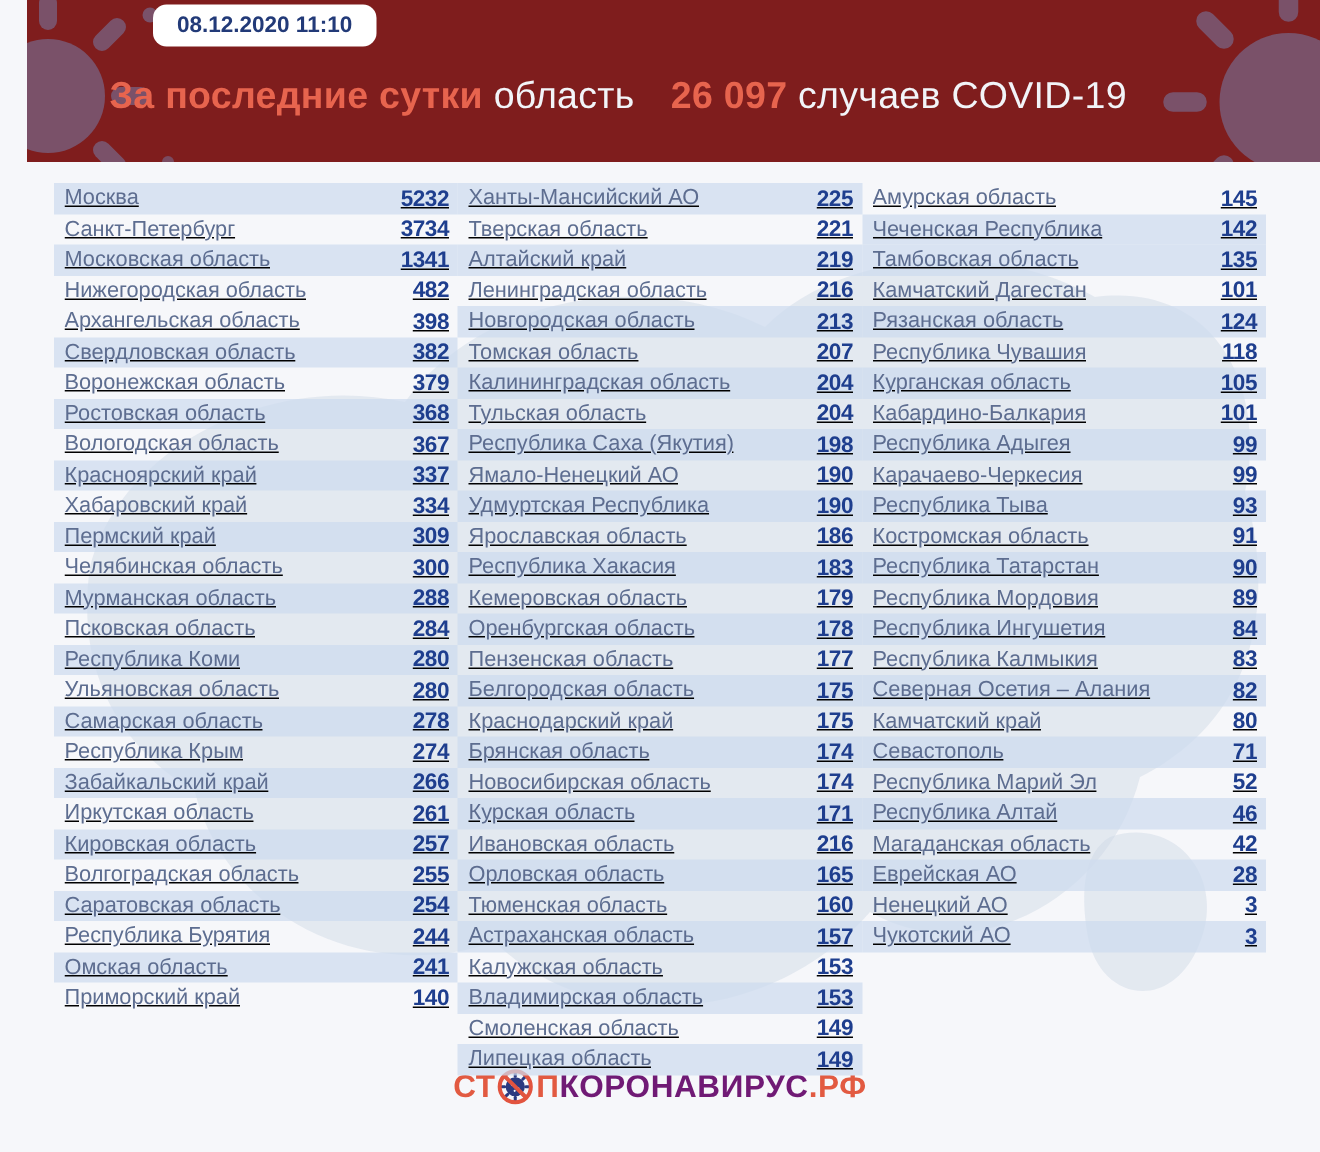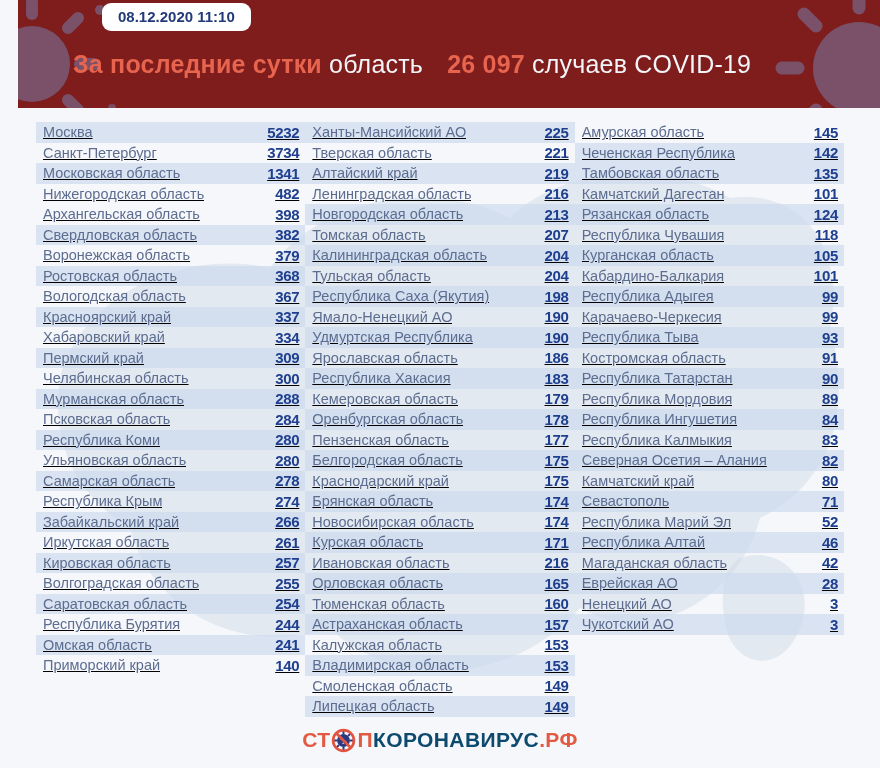--- a/index.html
+++ b/index.html
@@ -23,24 +23,24 @@
              display:grid; grid-template-columns:1fr 1fr 1fr; z-index:1;text-decoration:underline; }
   .col { display:flex; flex-direction:column; }
   .row { display:flex; justify-content:space-between; align-items:center;
          height:20.5px; padding:0 6px 0 7px; font-size:14.5px; }
   .row.striped { background:rgba(205,219,238,0.72); }
   .rname { color:#5d6d90; white-space:nowrap; overflow:hidden; }
   .rval  { color:#1e3e8e; font-weight:bold; font-size:15px; letter-spacing:-0.3px; }
 
   
   .footer { position:absolute; bottom:0; left:0; width:880px; height:56px;
-            display:flex; align-items:center; justify-content:center; }
+            display:flex; align-items:flex-start; justify-content:center; }
   .logo { display:flex; align-items:center; font-weight:bold; font-size:21px; letter-spacing:0.4px; }
   .logo .or { color:#e25a41; }
-  .logo .nv { color:#0c4a6e; }
+  .logo .nv { color:#701a75; }
   .logo svg { margin:0 1px; display:block; }
 </style>
 </head>
 <body>
 
 <div class="page">
 
   <div class="header">
 
     <svg class="deco" style="left:-46px; top:-4px;" width="170" height="140" viewBox="0 0 170 140">

